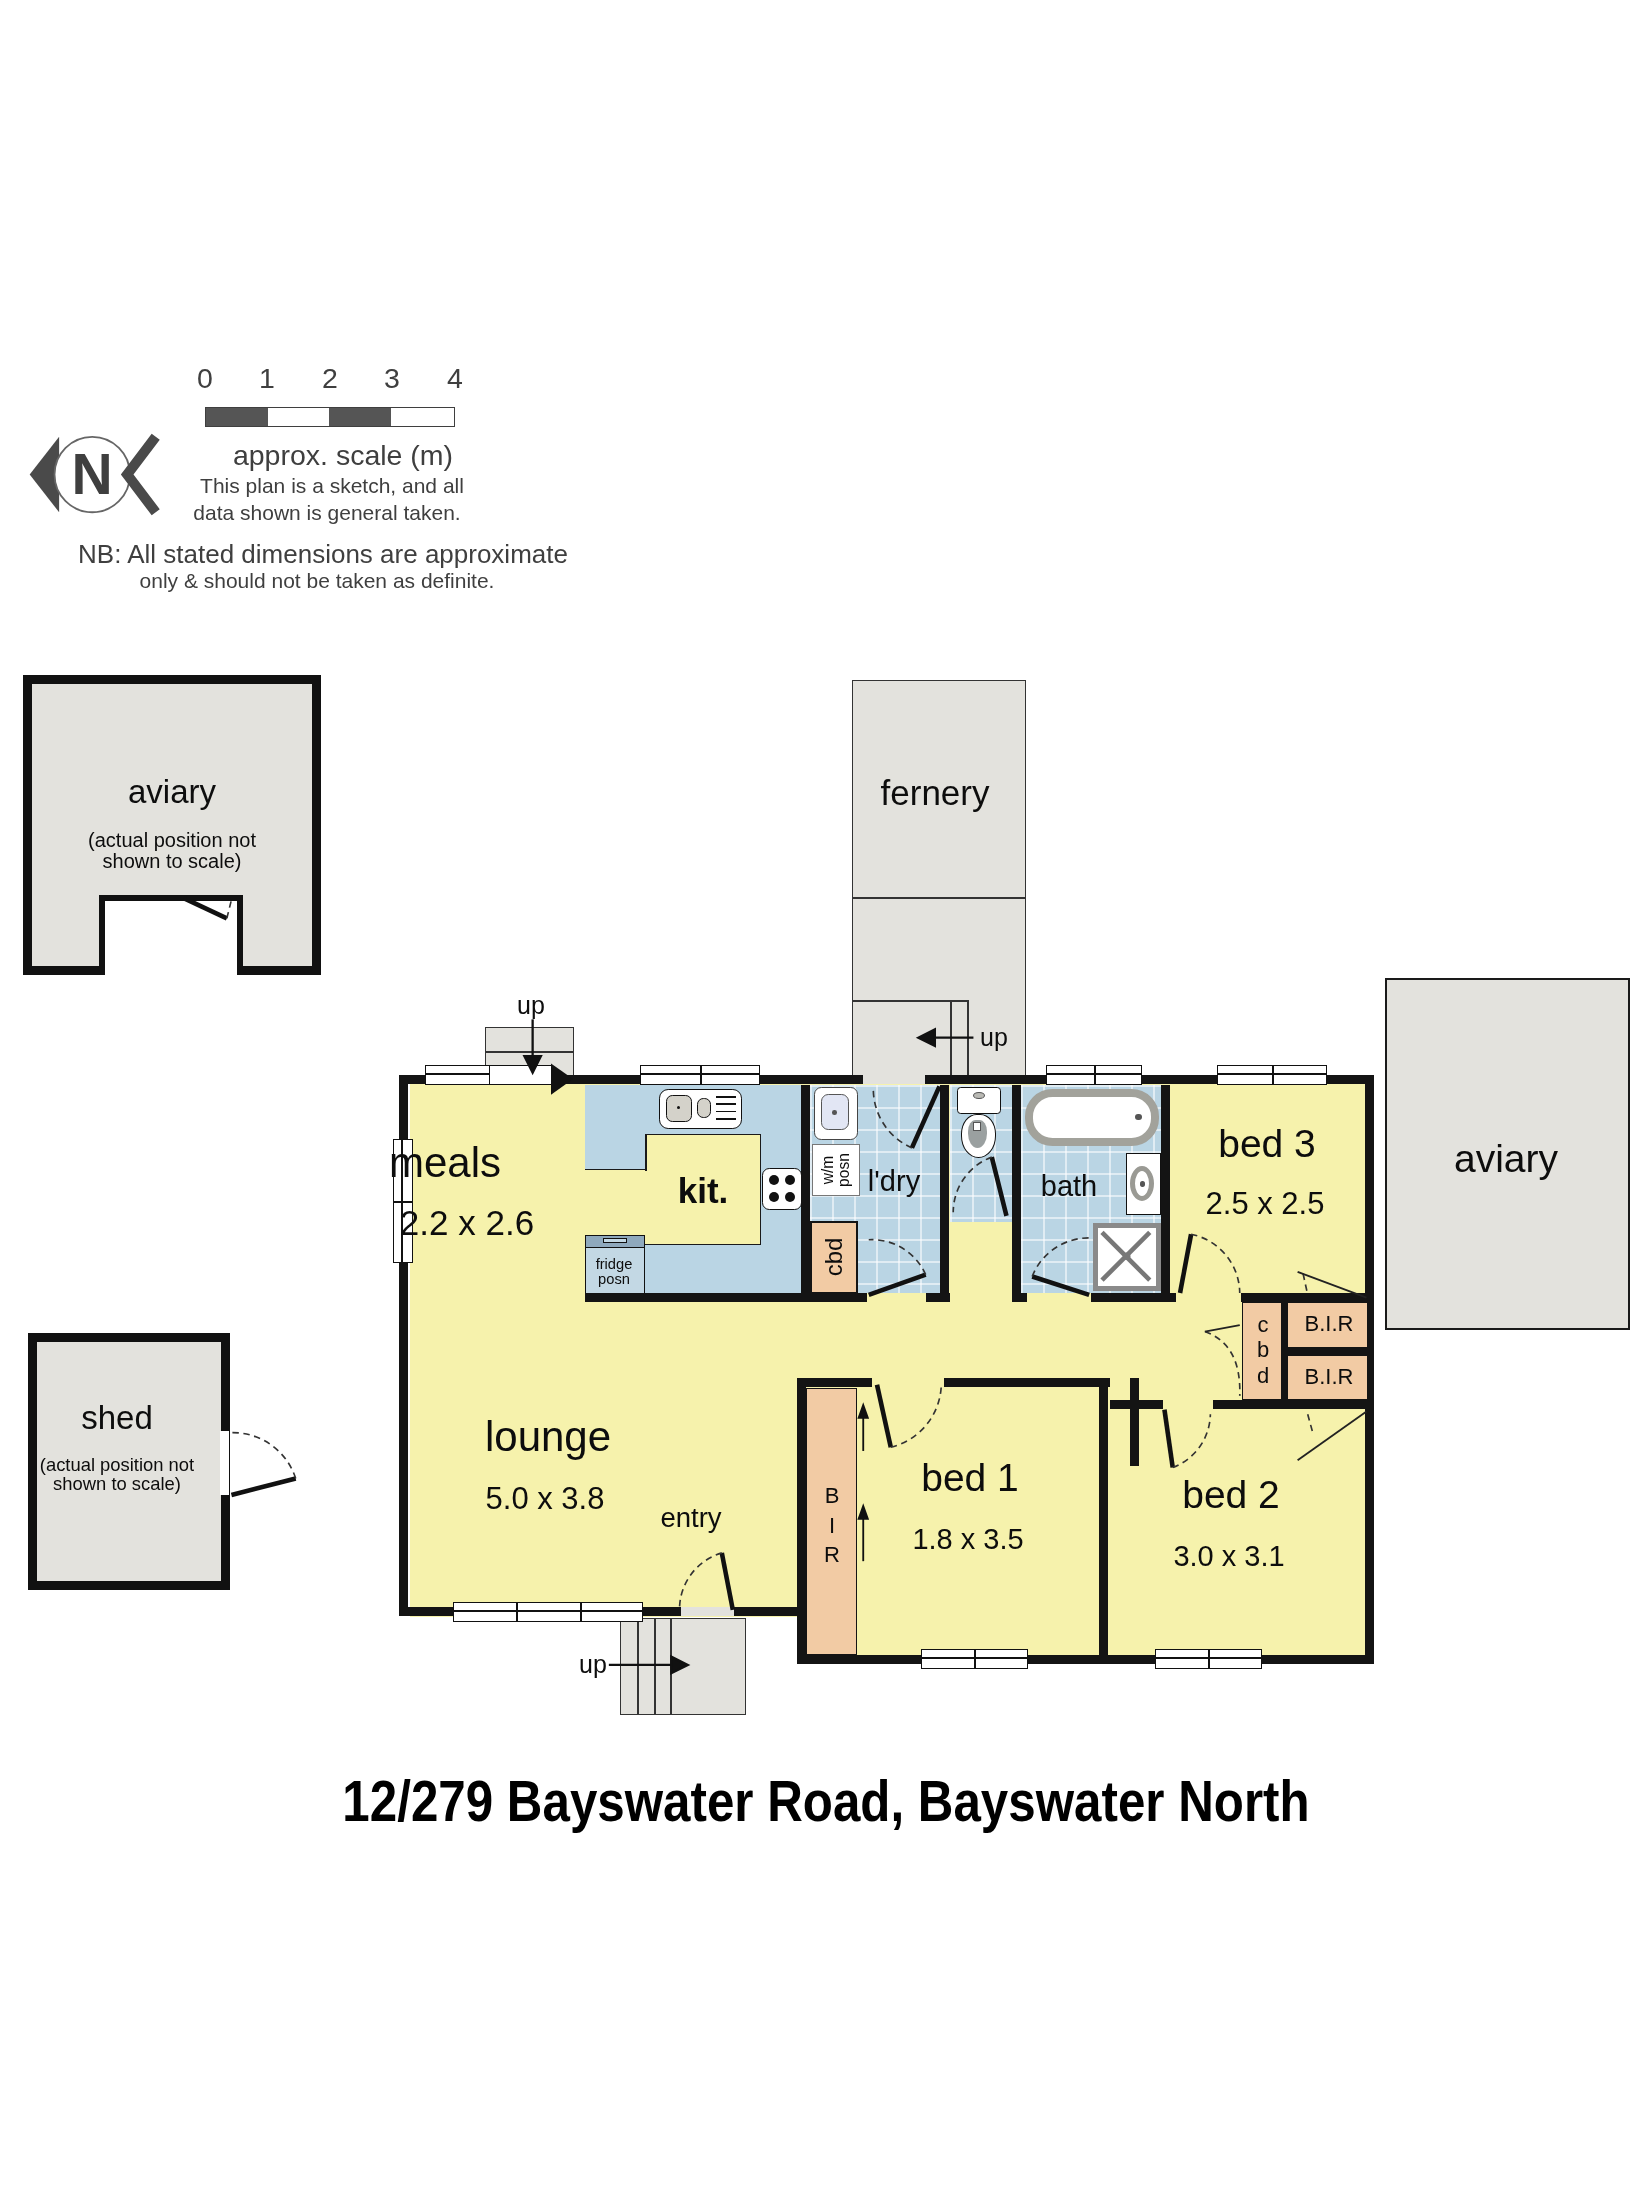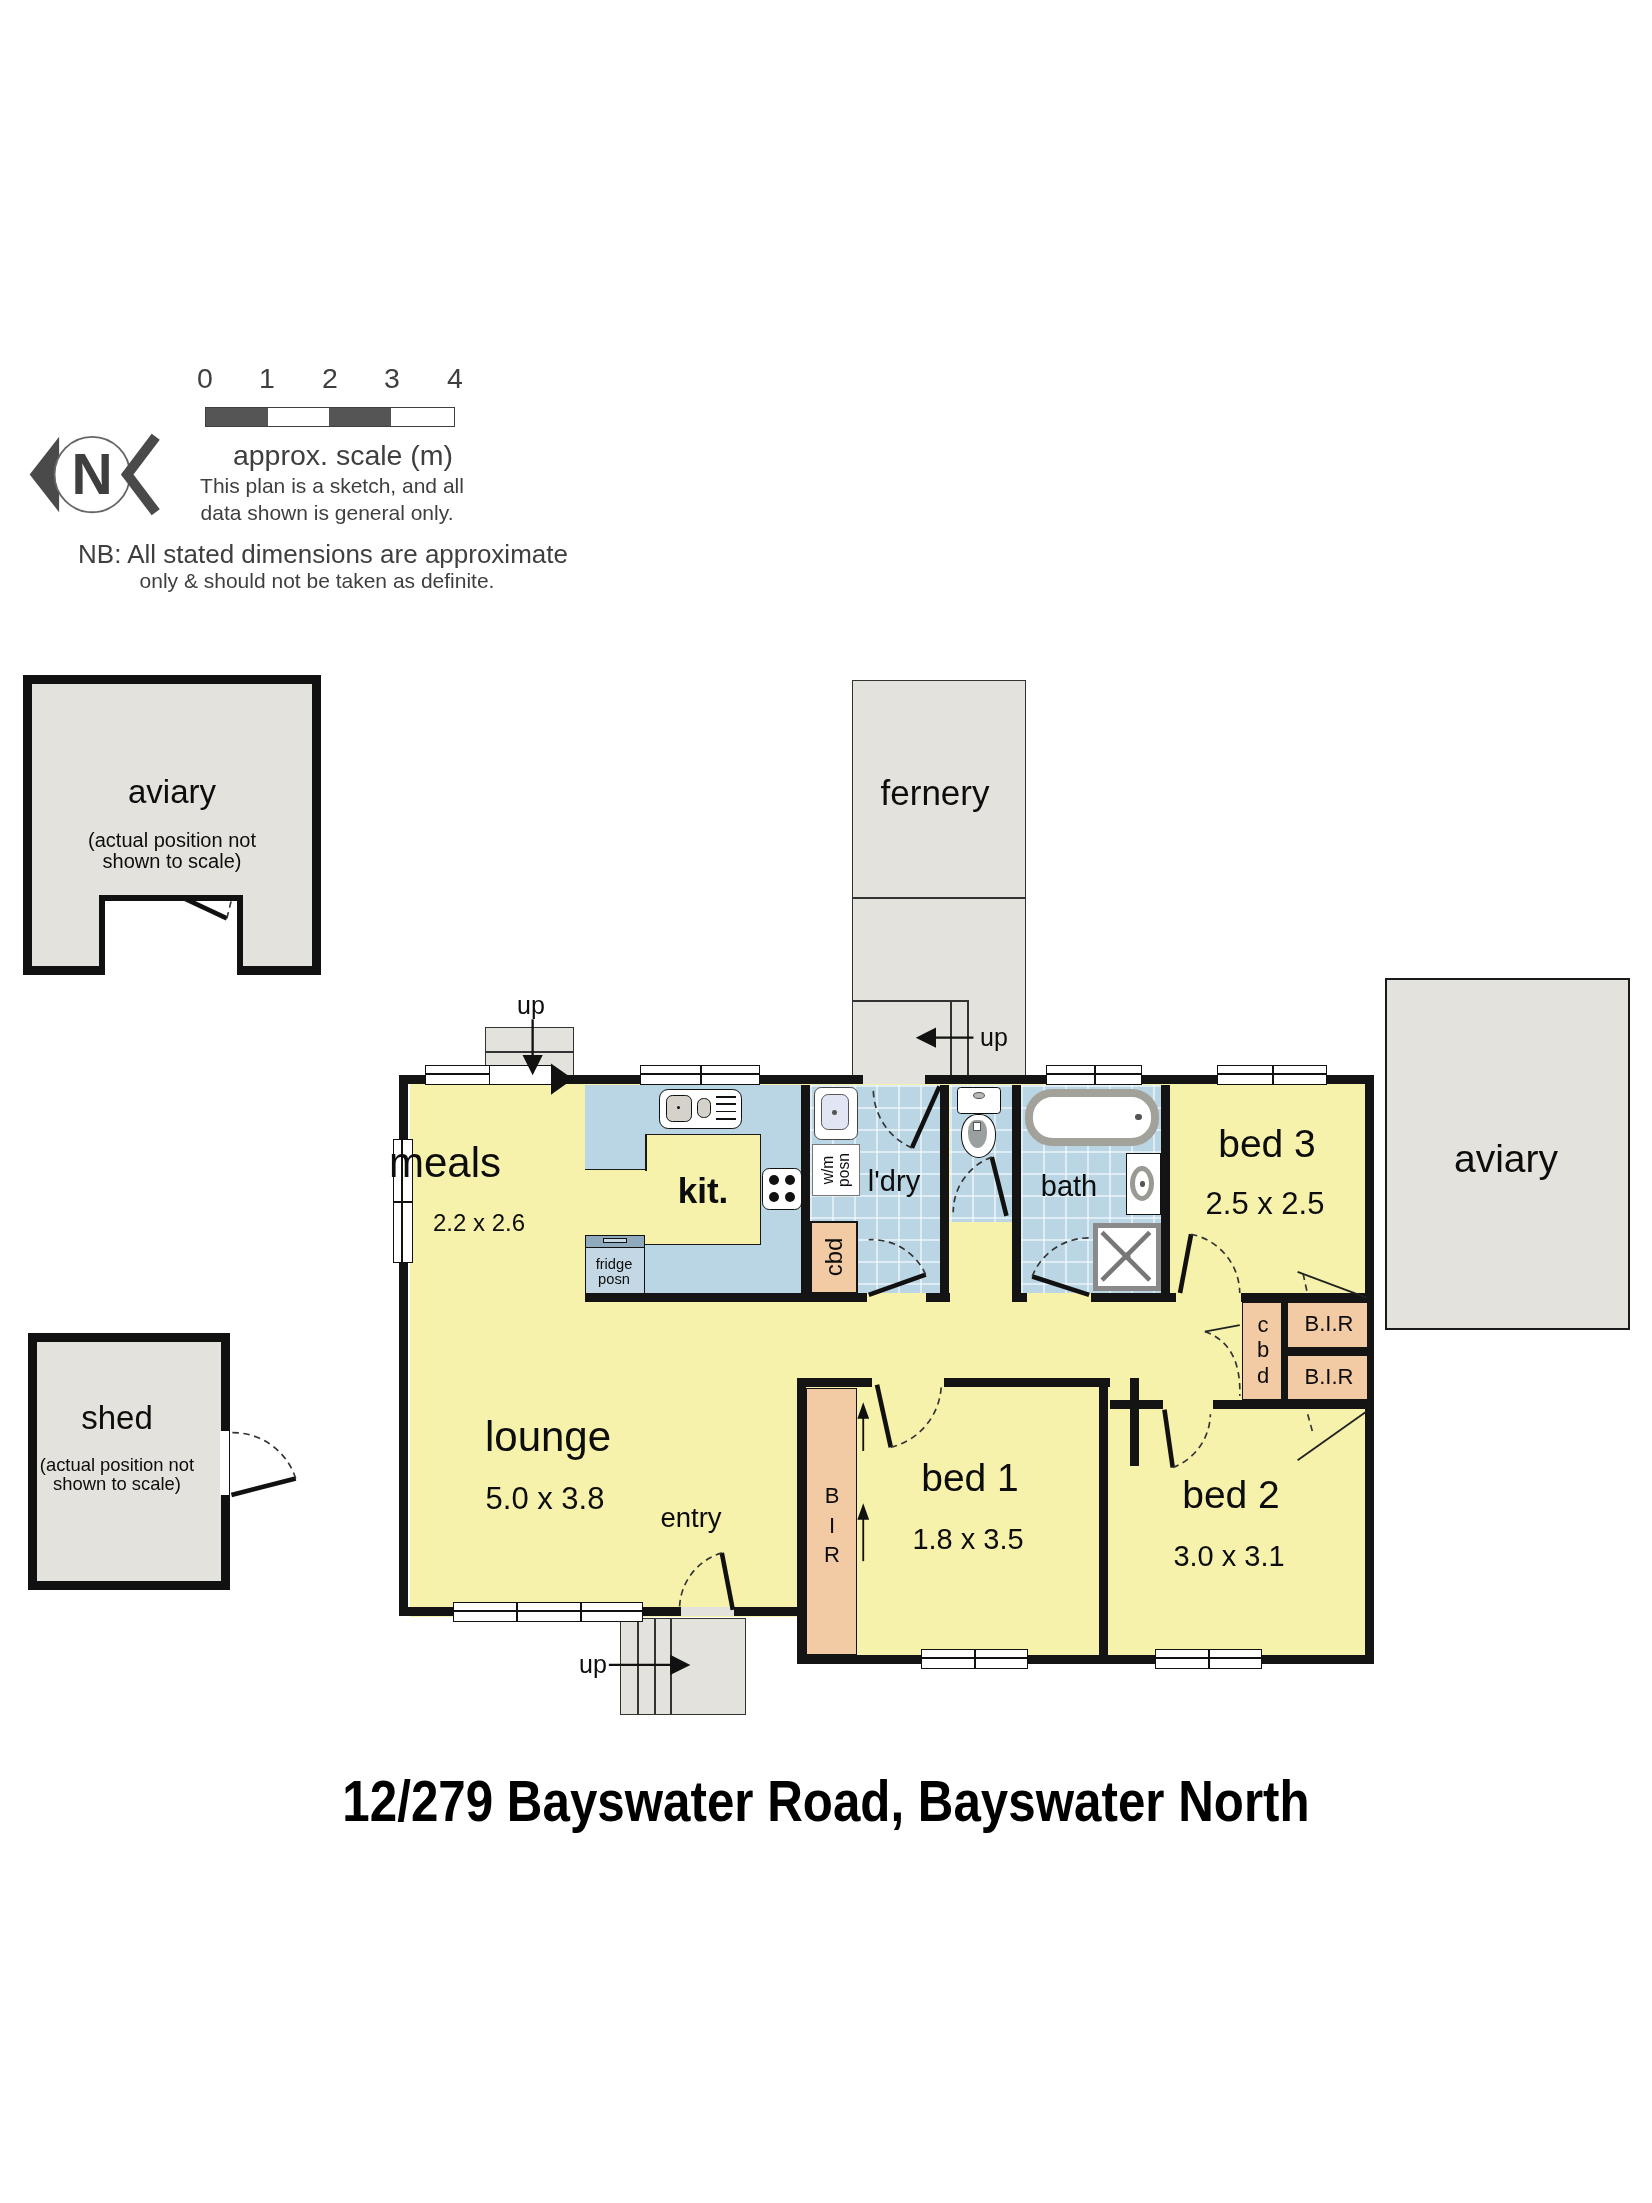--- a/index.html
+++ b/index.html
@@ -44,21 +44,21 @@
   <div class="lbl grey" style="left:392px;top:379px;font-size:28.5px;">3</div>
   <div class="lbl grey" style="left:455px;top:379px;font-size:28.5px;">4</div>
 
   <div class="abs" style="left:205px;top:407px;width:250px;height:20px;border:1.8px solid #3f3f3f;box-sizing:border-box;background:#fff;">
     <div class="abs" style="left:0;top:0;width:62px;height:100%;background:#555;"></div>
     <div class="abs" style="left:123px;top:0;width:62px;height:100%;background:#555;"></div>
   </div>
 
   <div class="lbl grey" style="left:343px;top:456px;font-size:28.5px;">approx. scale (m)</div>
   <div class="lbl grey" style="left:332px;top:486px;font-size:21px;">This plan is a sketch, and all</div>
-  <div class="lbl grey" style="left:327px;top:513px;font-size:21px;">data shown is general only.</div>
+  <div class="lbl grey" style="left:327px;top:513px;font-size:21px;">data shown is general taken.</div>
   <div class="lbl grey" style="left:323px;top:555px;font-size:26px;">NB: All stated dimensions are approximate</div>
   <div class="lbl grey" style="left:317px;top:581px;font-size:21px;">only &amp; should not be taken as definite.</div>
 
   <div class="outgrey" style="left:23px;top:675px;width:298px;height:300px;border:9.2px solid #111;box-sizing:border-box;"></div>
   <div class="abs" style="left:99px;top:895px;width:144px;height:80px;background:#fff;border-top:6.4px solid #111;border-left:6.4px solid #111;border-right:6.4px solid #111;box-sizing:border-box;"></div>
   <div class="lbl" style="left:172px;top:792px;font-size:33px;">aviary</div>
   <div class="lbl" style="left:172px;top:851px;font-size:20px;">(actual position not
 shown to scale)</div>
 
   <div class="outgrey" style="left:27.5px;top:1333px;width:202px;height:257px;border:9.2px solid #111;box-sizing:border-box;"></div>
@@ -223,21 +223,21 @@
   <div class="lbl" style="left:1263px;top:1350px;font-size:22px;line-height:1.15;">c
 b
 d</div>
   <div class="lbl" style="left:1329px;top:1324px;font-size:22px;">B.I.R</div>
   <div class="lbl" style="left:1329px;top:1377px;font-size:22px;">B.I.R</div>
   <div class="lbl" style="left:832px;top:1526px;font-size:22px;line-height:1.35;">B
 I
 R</div>
 
   <div class="lbl" style="left:445px;top:1163px;font-size:42px;">meals</div>
-  <div class="lbl" style="left:467px;top:1223px;font-size:24px;margin-left:12px;">2.2 x 2.6</div>
+  <div class="lbl" style="left:467px;top:1223px;font-size:35px;">2.2 x 2.6</div>
   <div class="lbl" style="left:703px;top:1191px;font-size:35px;font-weight:bold;">kit.</div>
   <div class="lbl" style="left:894px;top:1181px;font-size:29px;">l'dry</div>
   <div class="lbl" style="left:1069px;top:1186px;font-size:29px;">bath</div>
   <div class="lbl" style="left:1267px;top:1144px;font-size:39px;">bed 3</div>
   <div class="lbl" style="left:1265px;top:1204px;font-size:31px;">2.5 x 2.5</div>
   <div class="lbl" style="left:548px;top:1437px;font-size:42px;">lounge</div>
   <div class="lbl" style="left:545px;top:1499px;font-size:31px;">5.0 x 3.8</div>
   <div class="lbl" style="left:691px;top:1518px;font-size:27.5px;">entry</div>
   <div class="lbl" style="left:970px;top:1478px;font-size:39px;">bed 1</div>
   <div class="lbl" style="left:968px;top:1539px;font-size:29px;">1.8 x 3.5</div>

